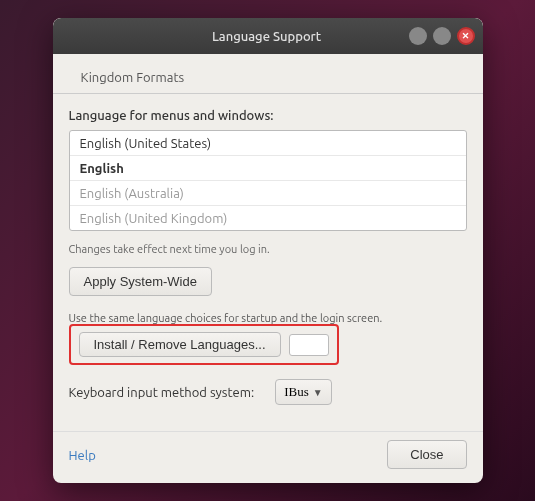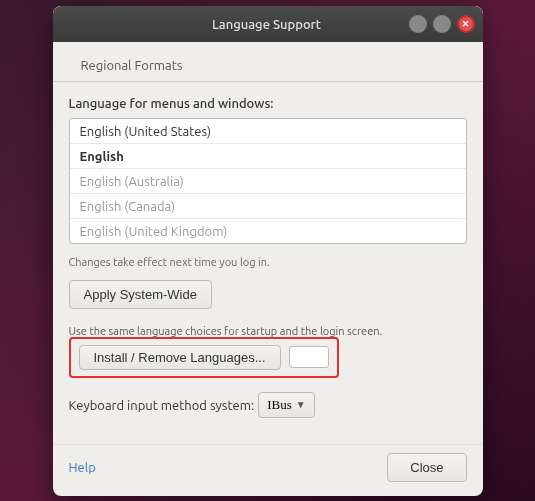--- a/index.html
+++ b/index.html
@@ -210,21 +210,21 @@
       width: 40px;
       height: 22px;
       border: 1px solid #bbb;
       background: #fff;
       border-radius: 3px;
     }
 
     .keyboard-row {
       display: flex;
       align-items: center;
-      gap: 4px;
+      gap: 21px;
       margin-bottom: 12px;
     }
 
     .keyboard-label {
       font-size: 13px;
       color: #333;
     }
 
     .ibus-dropdown {
       display: flex;
@@ -279,40 +279,37 @@
     <span class="titlebar-title">Language Support</span>
     <div class="titlebar-controls">
       <button class="btn-minimize">−</button>
       <button class="btn-maximize">□</button>
       <button class="btn-close"></button>
     </div>
   </div>
 
   <div class="tabs">
     <div class="tab">
-      <span>Regional Formats</span>
+      <span>Kingdom Formats</span>
     </div>
   </div>
 
   <div class="content">
     <div class="section-label">Language for menus and windows:</div>
 
     
     <div class="language-list">
       <div class="language-item">
         <span>English (United States)</span>
       </div>
       <div class="language-item bold">
         <span>English</span>
       </div>
       <div class="language-item dimmed">
         <span>English (Australia)</span>
-      </div>
-      <div class="language-item dimmed">
-        <span>English (Canada)</span>
       </div>
       <div class="language-item dimmed">
         <span>English (United Kingdom)</span>
       </div>
     </div>
 
     
     <div class="drag-subtext">Changes take effect next time you log in.</div>
 
     

